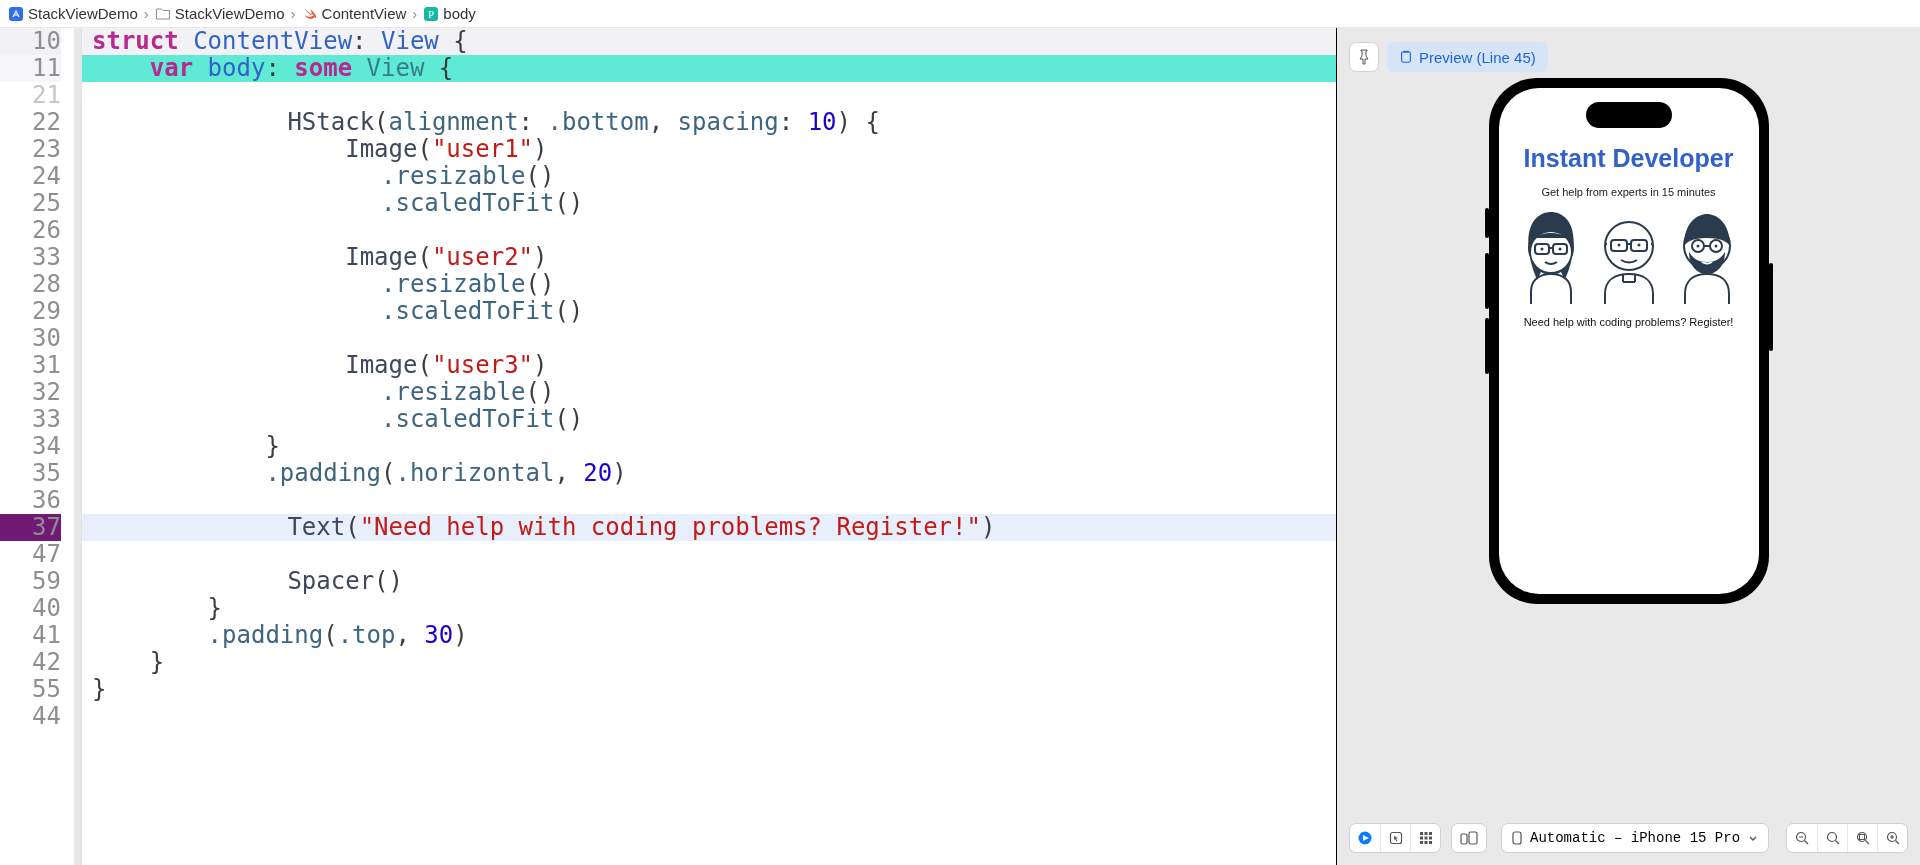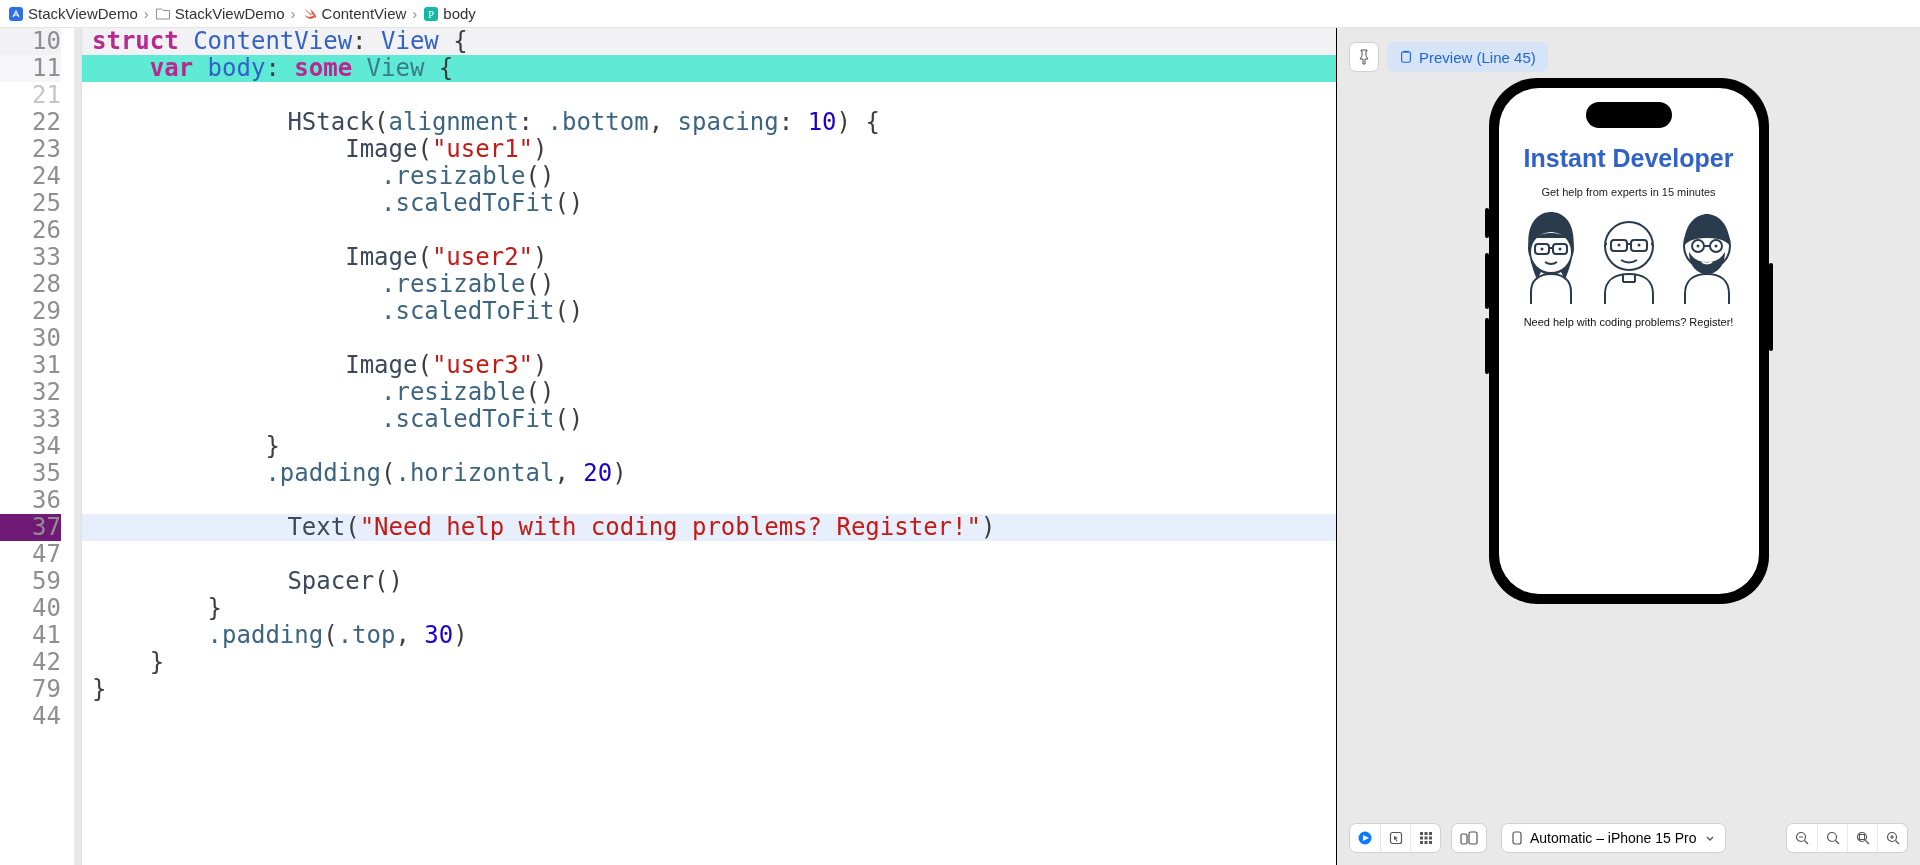--- a/index.html
+++ b/index.html
@@ -77,21 +77,21 @@
 .avatars { display:flex; gap:6px; margin-top:10px; }
 .avatar { width:72px; height:96px; }
 .avatar svg { width:100%; height:100%; }
 .app-footer-text { font-size:11px; color:#111; margin-top:12px; }
 
 
 .bottom-bar { position:absolute; bottom:12px; left:12px; right:12px; display:flex; align-items:center; gap:10px; }
 .bb-group { display:flex; background:#fff; border:1px solid #d0d0d0; border-radius:7px; height:30px; overflow:hidden; }
 .bb-btn { width:30px; display:flex; align-items:center; justify-content:center; cursor:pointer; }
 .bb-btn + .bb-btn { border-left:1px solid #e6e6e6; }
-.bb-select { flex:0 0 auto; height:30px; background:#fff; border:1px solid #d0d0d0; border-radius:7px; display:flex; align-items:center; padding:0 10px; gap:8px; font-size:14px; margin-left:4px; }
+.bb-select { flex:0 0 auto; height:30px; background:#fff; border:1px solid #d0d0d0; border-radius:7px; display:flex; align-items:center; padding:0 10px; gap:8px; font-size:14px; margin-left:4px;font-family:Liberation Mono, monospace; }
 .bb-zoom { margin-left:auto; }
 
 </style>
 </head>
 <body>
 
 <div class="app">
 
   <div class="breadcrumb">
     <span class="crumb">
@@ -146,21 +146,21 @@
           <div class="ln">33</div>
           <div class="ln">34</div>
           <div class="ln">35</div>
           <div class="ln">36</div>
           <div class="ln" style="background: #701a75;">37</div>
           <div class="ln">47</div>
           <div class="ln">59</div>
           <div class="ln">40</div>
           <div class="ln">41</div>
           <div class="ln">42</div>
-          <div class="ln">79</div>
+          <div class="ln">55</div>
           <div class="ln">44</div>
         </div>
       <div class="fold-strip">
           <div class="bar"></div>
         </div>
       <div class="code" id="code"><div class="code-line sticky1"><span class="kw">struct </span><span class="typeDecl">ContentView</span><span class="punct">: </span><span class="typeDecl">View</span><span class="punct"> {</span></div><div class="code-line sticky2"><span>    </span><span class="kw">var </span><span class="propDecl">body</span><span class="punct">: </span><span class="kw">some </span><span class="typeUse">View</span><span class="punct"> {</span></div><div class="code-line faded"></div><div class="code-line"><span>            </span><span class="func">HStack</span><span class="punct">(</span><span class="param">alignment</span><span class="punct">: </span><span class="member">.bottom</span><span class="punct">, </span><span class="param">spacing</span><span class="punct">: </span><span class="num">10</span><span class="punct">) {</span></div><div class="code-line"><span>                </span><span class="func">Image</span><span class="punct">(</span><span class="str">"user1"</span><span class="punct">)</span></div><div class="code-line"><span>                    </span><span class="method">.resizable</span><span class="punct">()</span></div><div class="code-line"><span>                    </span><span class="method">.scaledToFit</span><span class="punct">()</span></div><div class="code-line"></div><div class="code-line"><span>                </span><span class="func">Image</span><span class="punct">(</span><span class="str">"user2"</span><span class="punct">)</span></div><div class="code-line"><span>                    </span><span class="method">.resizable</span><span class="punct">()</span></div><div class="code-line"><span>                    </span><span class="method">.scaledToFit</span><span class="punct">()</span></div><div class="code-line"></div><div class="code-line"><span>                </span><span class="func">Image</span><span class="punct">(</span><span class="str">"user3"</span><span class="punct">)</span></div><div class="code-line"><span>                    </span><span class="method">.resizable</span><span class="punct">()</span></div><div class="code-line"><span>                    </span><span class="method">.scaledToFit</span><span class="punct">()</span></div><div class="code-line"><span>            </span><span class="punct">}</span></div><div class="code-line"><span>            </span><span class="method">.padding</span><span class="punct">(</span><span class="member">.horizontal</span><span class="punct">, </span><span class="num">20</span><span class="punct">)</span></div><div class="code-line"></div><div class="code-line sel"><span>            </span><span class="func">Text</span><span class="punct">(</span><span class="str">"Need help with coding problems? Register!"</span><span class="punct">)</span></div><div class="code-line"></div><div class="code-line"><span>            </span><span class="func">Spacer</span><span class="punct">()</span></div><div class="code-line"><span>        </span><span class="punct">}</span></div><div class="code-line"><span>        </span><span class="method">.padding</span><span class="punct">(</span><span class="member">.top</span><span class="punct">, </span><span class="num">30</span><span class="punct">)</span></div><div class="code-line"><span>    </span><span class="punct">}</span></div><div class="code-line"><span class="punct">}</span></div><div class="code-line"></div></div>
     </div>
 
     <div class="canvas">
 

